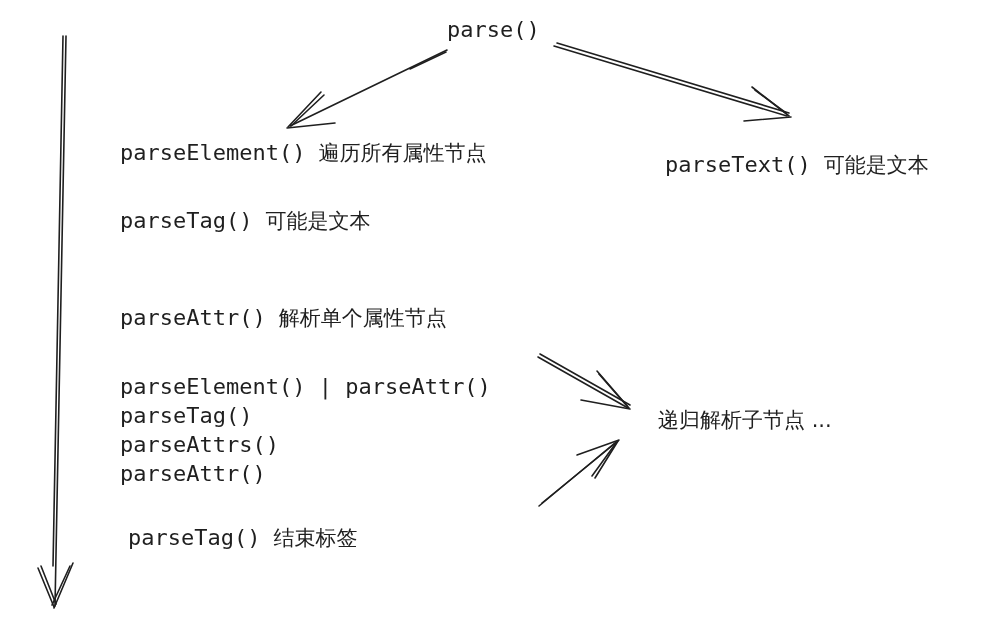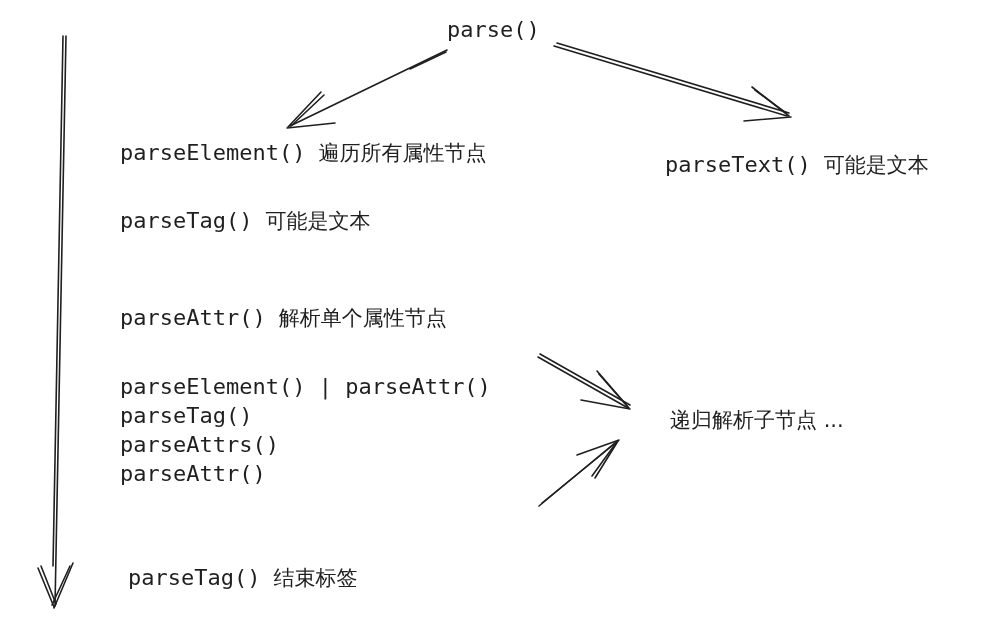--- a/index.html
+++ b/index.html
@@ -115,21 +115,21 @@
     <span class="code">parseAttr()</span><span class="note">解析单个属性节点</span>
   </div>
 
   <div class="line block" style="left:120px; top:372px;">
     <div class="code code-line">parseElement() | parseAttr()</div>
     <div class="code code-line">parseTag()</div>
     <div class="code code-line">parseAttrs()</div>
     <div class="code code-line">parseAttr()</div>
   </div>
 
-  <div class="line" style="left:128px; top:525px;margin-top:40px;">
+  <div class="line" style="left:128px; top:525px;">
     <span class="code">parseTag()</span><span class="note">结束标签</span>
   </div>
 
   <div class="line" style="left:654px; top:407px;">
-    <span class="note" style="margin-left:16px;">递归解析子节点 ...</span>
+    <span class="note" style="margin-left:4px;">递归解析子节点 ...</span>
   </div>
 
 </div>
 
 </body></html>

